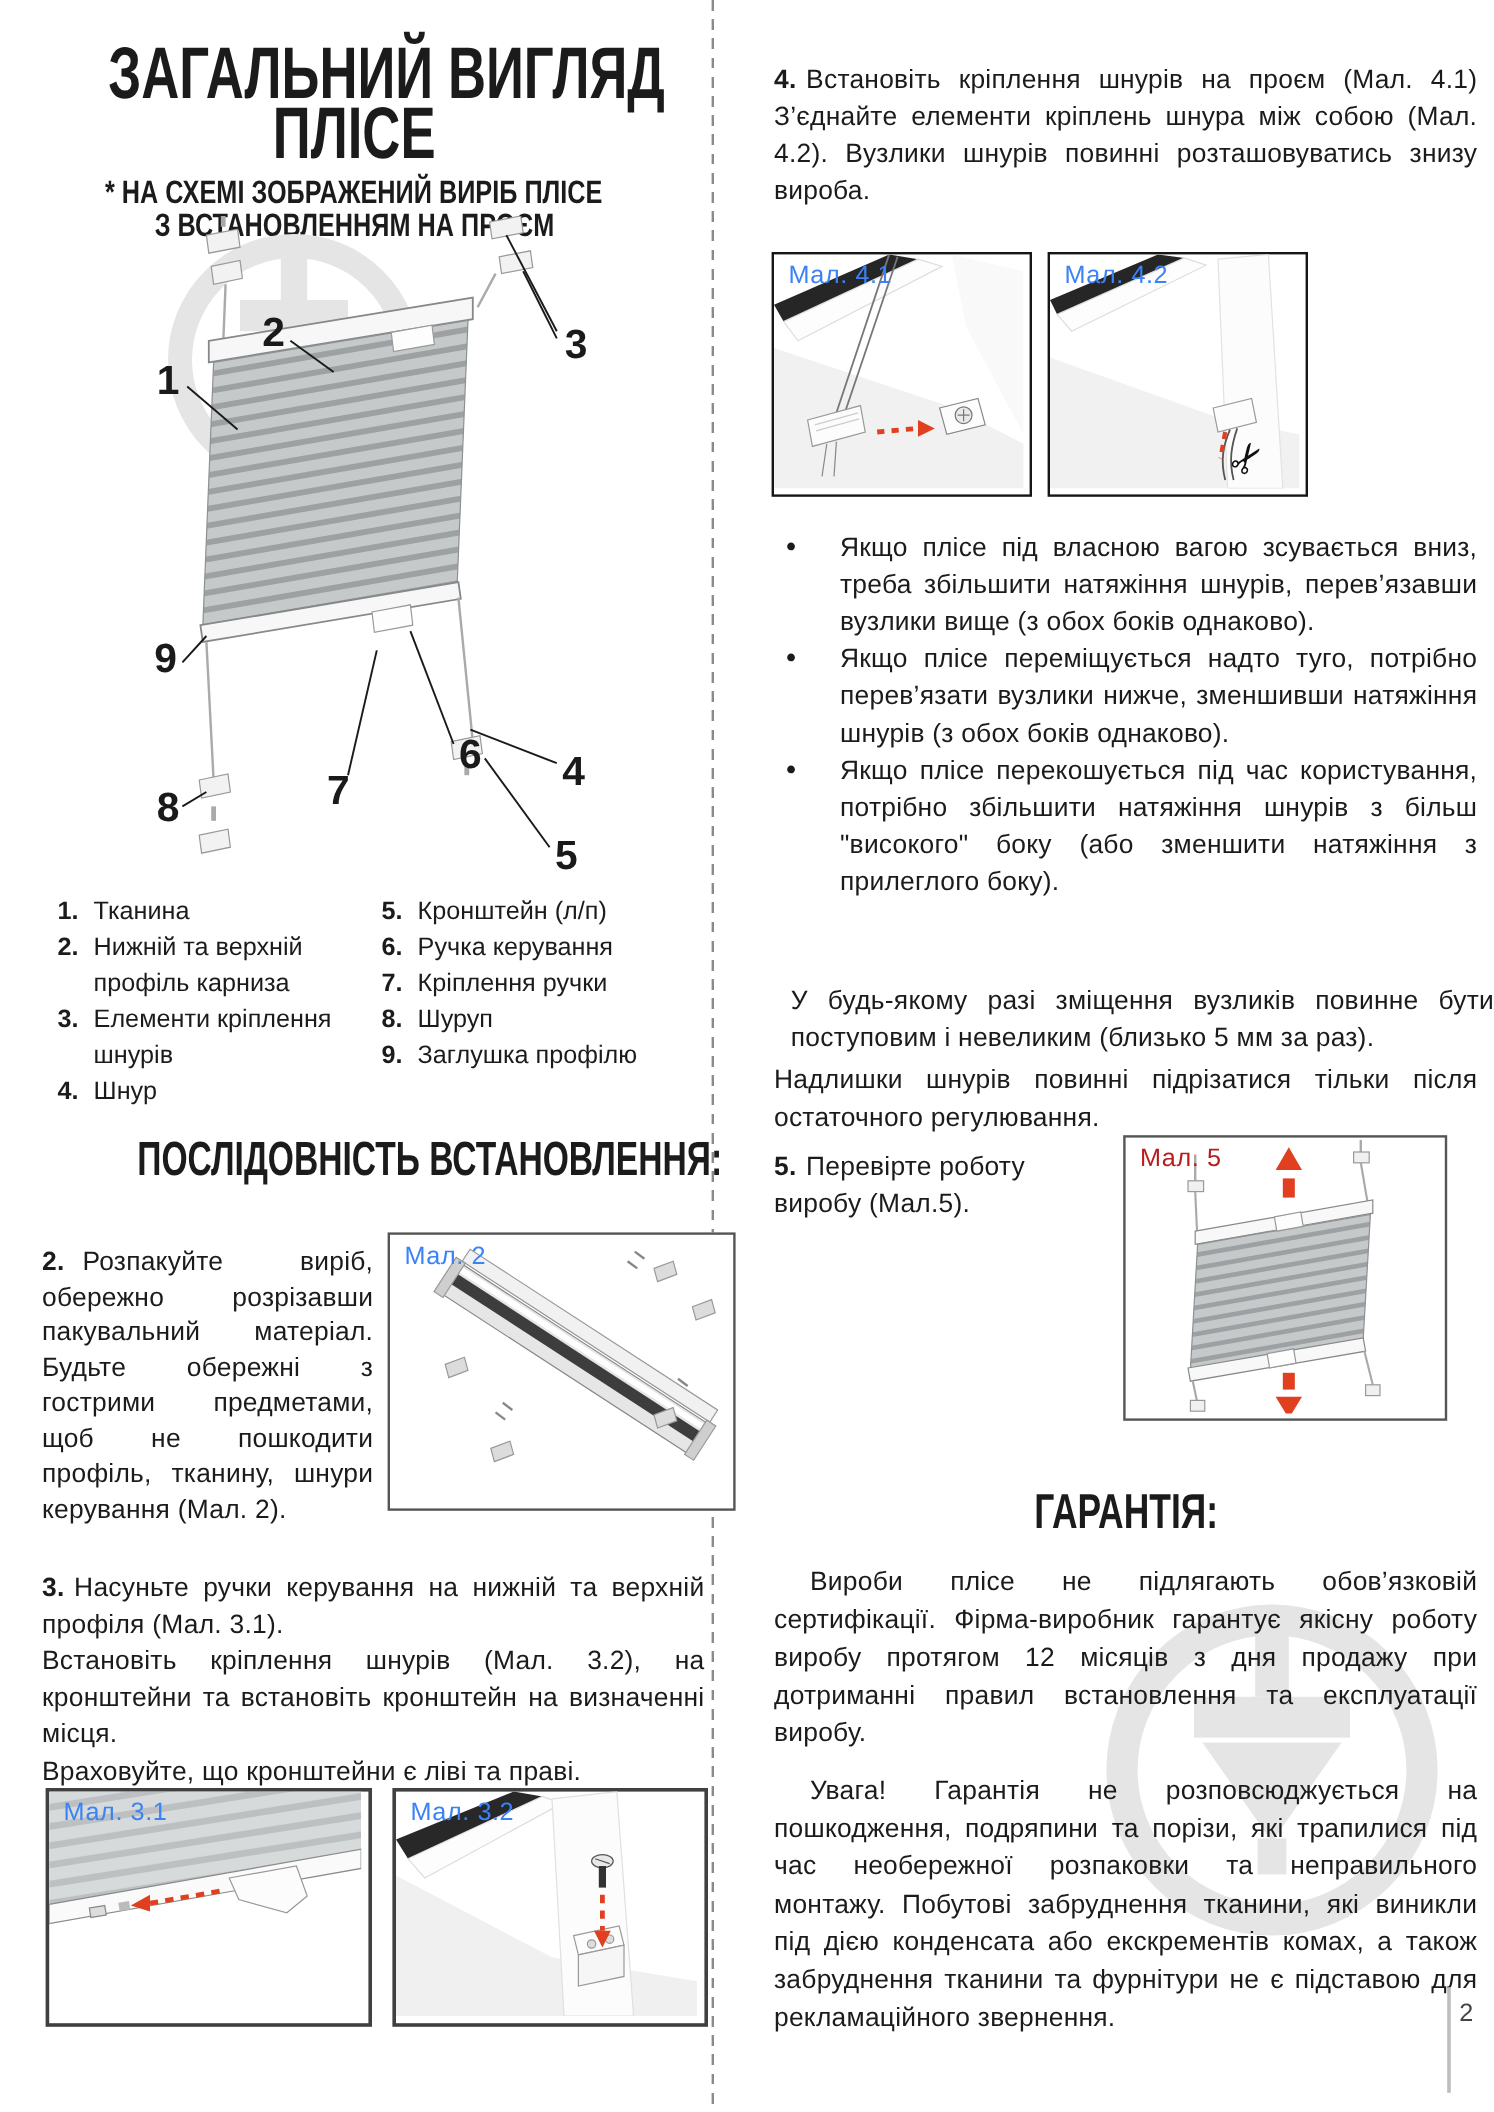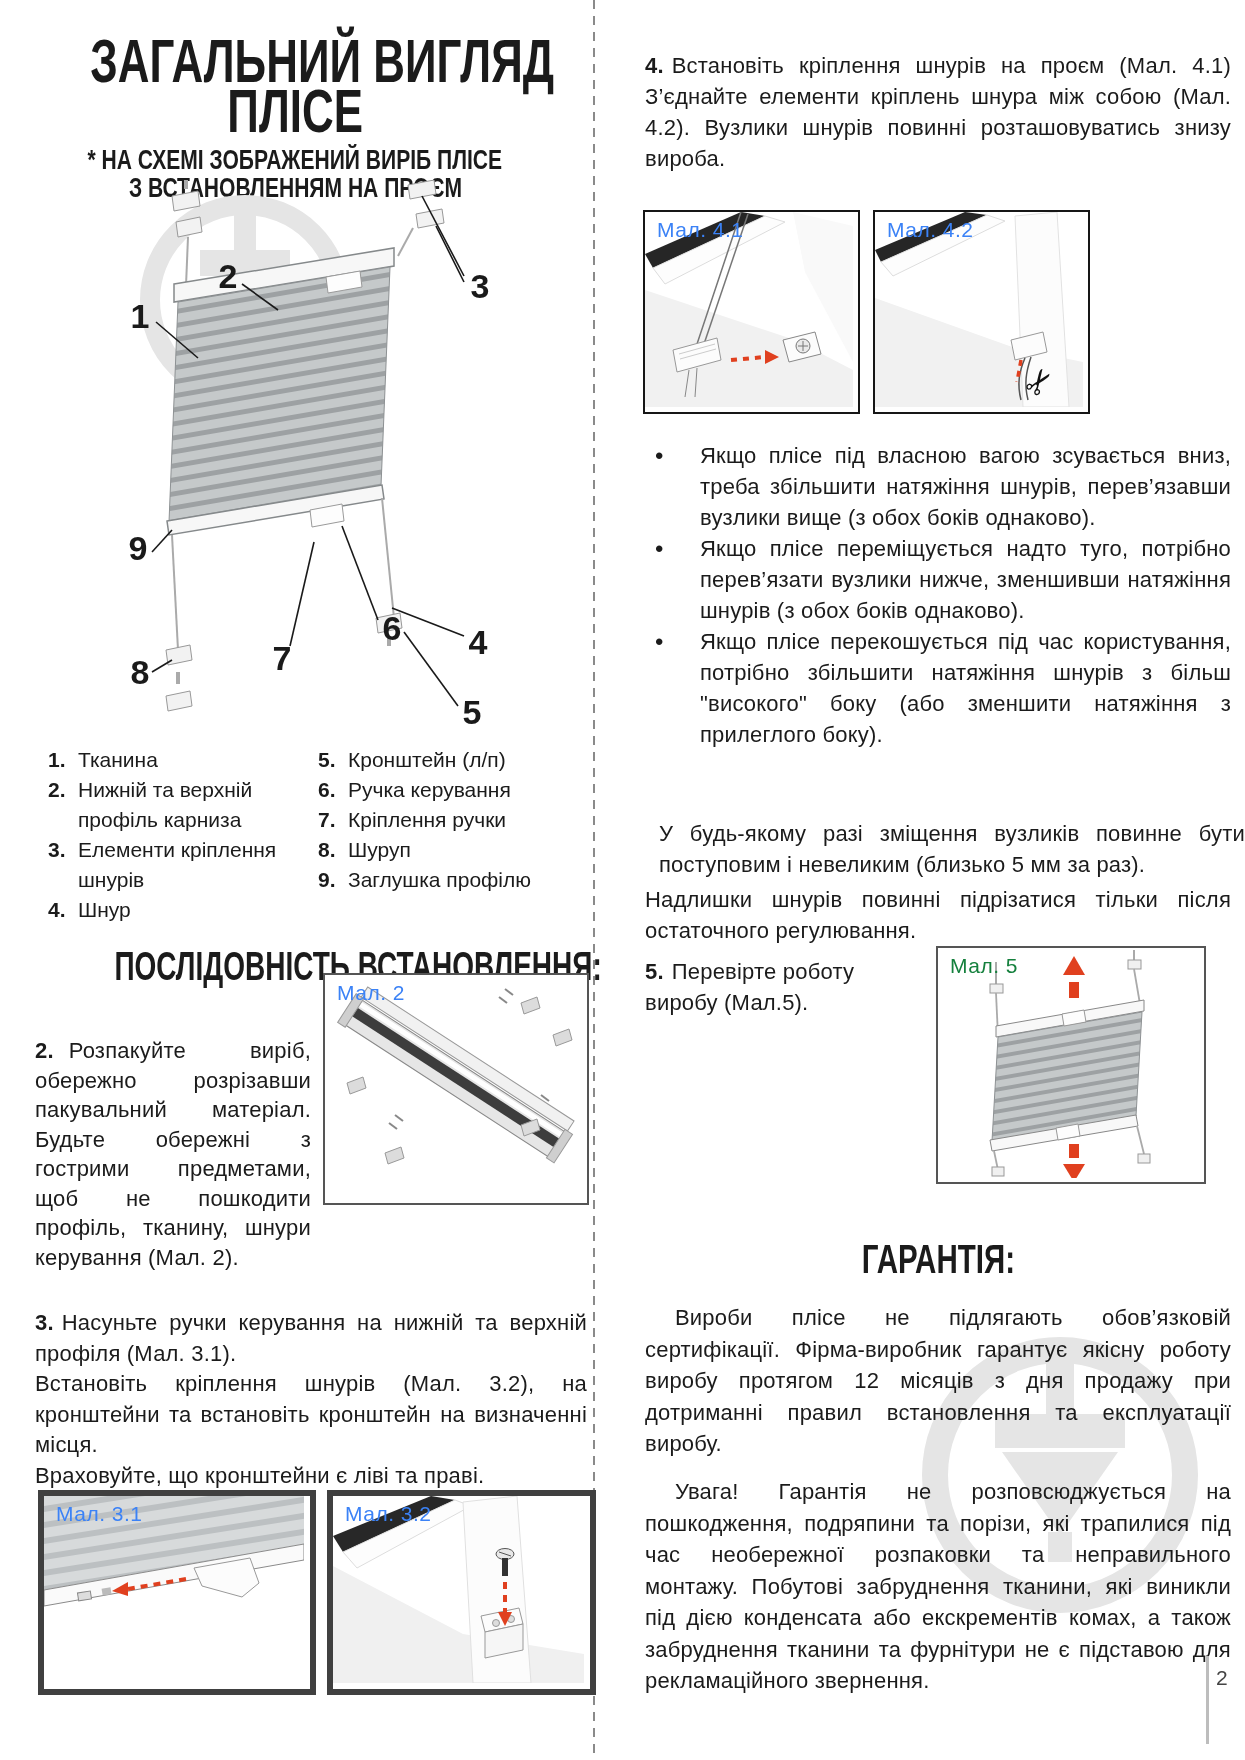--- a/index.html
+++ b/index.html
@@ -10,21 +10,21 @@
   .ctr{text-align:center;}
   .jus{text-align:justify;}
   .body-t{font-size:22px;line-height:31px;letter-spacing:0.2px;}
   .stepnum{font-weight:700;}
   .gap-wide{margin-right:15px;}
   .gap-sm{margin-right:8px;}
   .divider{left:593px;top:0;width:2px;height:1760px;
            background:repeating-linear-gradient(180deg,#8a8a8a 0 9px,transparent 9px 16px);}
   .figbox{position:absolute;background:#fff;}
   .figlab{position:absolute;top:6px;left:12px;font-size:21px;color:#3b82f6;letter-spacing:0.5px;}
-  .b3{border:6px solid #404040;}
+  .b3{border:3px solid #404040;}
   .b25{border:2.5px solid #161616;}
   .b15{border:2px solid #555;}
   .legend-item{position:relative;padding-left:30px;font-size:21px;line-height:30px;}
   .legend-item b{position:absolute;left:0;font-weight:700;}
   ul.blist{list-style:none;margin:0;padding:0;}
   ul.blist li{position:relative;padding-left:55px;margin:0;}
   ul.blist li::before{content:"\2022";position:absolute;left:10px;top:0;font-size:24px;}
   .pgbar{left:1206px;top:1656px;width:3px;height:88px;background:#bdbdbd;}
   .pgnum{left:1216px;top:1666px;font-size:21px;color:#444;}
 </style>
@@ -141,21 +141,21 @@
   </div>
 
   <div class="abs ctr" style="left:10px;top:944px;width:570px;font-size:40px;line-height:44px;">
     <span class="cond" style="transform:scaleX(0.7);">ПОСЛІДОВНІСТЬ ВСТАНОВЛЕННЯ:</span>
   </div>
 
   <div class="abs jus body-t" style="left:35px;top:1036px;width:276px;line-height:29.5px;">
     <b class="stepnum gap-wide">2.</b><span>Розпакуйте виріб, обережно розрізавши пакувальний матеріал. Будьте обережні з гострими предметами, щоб не пошкодити профіль, тканину, шнури керування (Мал. 2).</span>
   </div>
 
-  <div class="figbox b15" style="left:323px;top:973px;width:262px;height:228px;">
+  <div class="figbox b15" style="left:323px;top:1027px;width:262px;height:228px;padding-left:24px;">
     <svg width="258" height="224" viewBox="0 0 258 224">
       <g transform="rotate(33 129 105)">
         <rect x="6" y="74" width="246" height="12" fill="#f1f1f1" stroke="#999"></rect>
         <rect x="2" y="88" width="252" height="30" fill="#e6e6e6" stroke="#888"></rect>
         <rect x="3" y="90" width="250" height="5" fill="#fff"></rect>
         <rect x="2" y="97" width="252" height="10" fill="#3d3d3d"></rect>
         <rect x="0" y="86" width="9" height="34" fill="#cfcfcf" stroke="#999"></rect>
         <rect x="249" y="86" width="9" height="34" fill="#cfcfcf" stroke="#999"></rect>
       </g>
       <g fill="#dcdcdc" stroke="#999">
@@ -324,21 +324,21 @@
       <rect x="200" y="206" width="12" height="9" fill="#f0f0f0" stroke="#999"></rect>
       <g fill="#e0401f">
         <polygon points="136,8 125,27 147,27"></polygon>
         <rect x="131" y="34" width="10" height="16"></rect>
       </g>
       <g fill="#e0401f">
         <rect x="131" y="196" width="10" height="14"></rect>
         <polygon points="125,216 147,216 136,234"></polygon>
       </g>
     </svg>
-    <span class="figlab" style="color:#15803d;">Мал. 5</span>
+    <span class="figlab" style="color:#b91c1c;">Мал. 5</span>
   </div>
 
   <div class="abs ctr" style="left:645px;top:1236px;width:586px;font-size:41px;line-height:46px;">
     <span class="cond" style="transform:scaleX(0.72);">ГАРАНТІЯ:</span>
   </div>
 
   <div class="abs jus body-t" style="left:645px;top:1302px;width:586px;text-indent:30px;line-height:31.5px;">
     <span>Вироби плісе не підлягають обов’язковій сертифікації. Фірма-виробник гарантує якісну роботу виробу протягом 12 місяців з дня продажу при дотриманні правил встановлення та експлуатації виробу.</span>
   </div>
 

